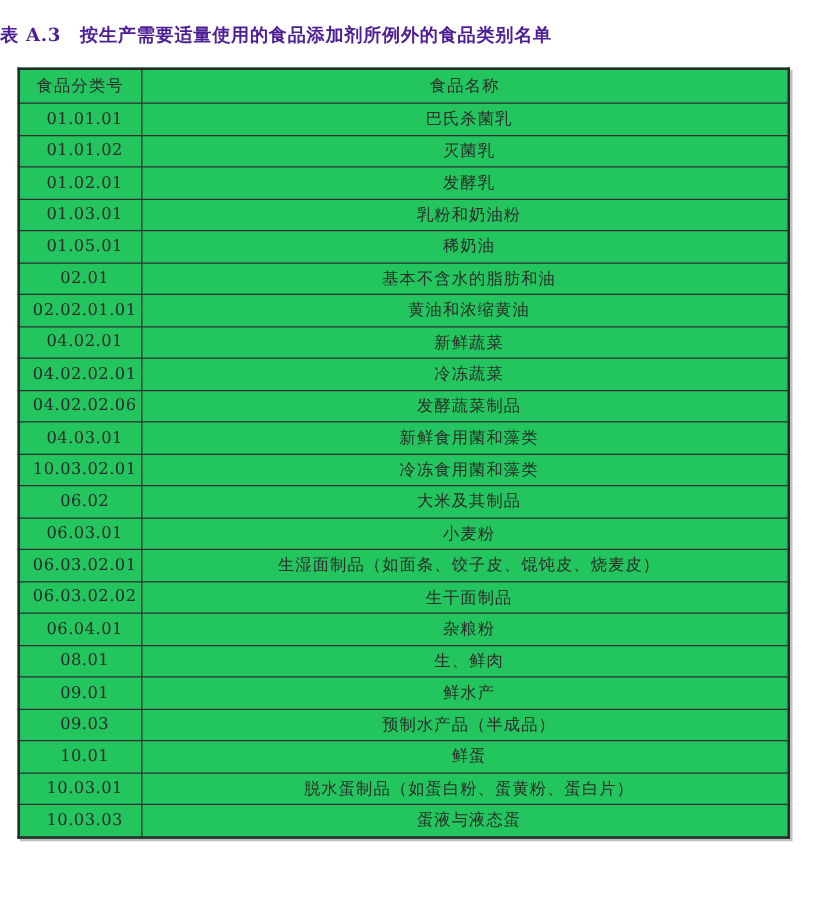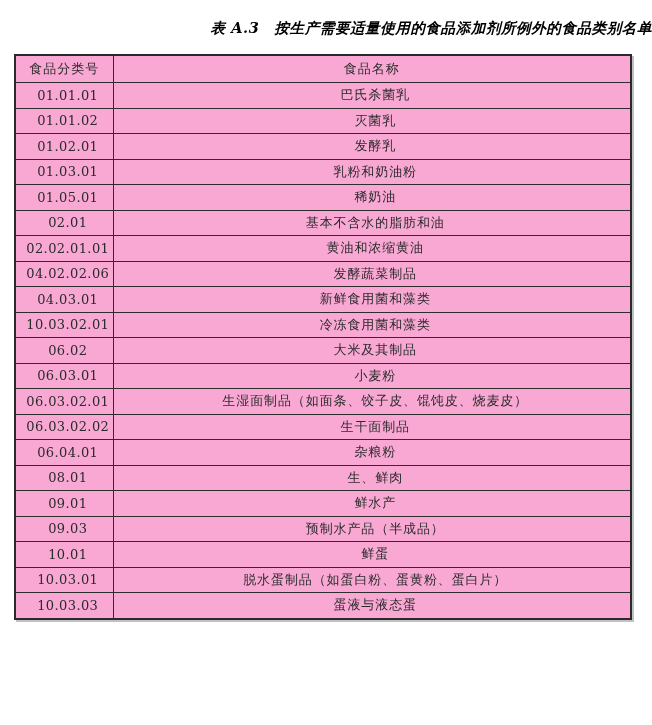--- a/index.html
+++ b/index.html
@@ -10,36 +10,35 @@
   body {
     width: 652px;
     height: 725px;
     overflow: hidden;
     font-family: "DejaVu Serif", "Liberation Serif", serif;
     color: #262626;
     position: relative;
   }
   .doc-title {
     margin-top: 19px;
-    text-align: right;
+    text-align: left;
     font-weight: bold;
     font-size: 14.5px;
     letter-spacing: 0.6px;
-    color: #000000;
+    color: #4c1d95;
     white-space: pre;
-    font-style: italic;
   }
   table.food-table {
     border-collapse: collapse;
     table-layout: fixed;
     width: 618px;
     margin: 16px 0 0 14px;
     border: 2px solid #2a2a2a;
     box-shadow: 2px 2px 0 rgba(140,140,140,0.55);
-    background: #f9a8d4;
+    background: #22c55e;
   }
   table.food-table col.c-code { width: 98px; }
   table.food-table th,
   table.food-table td {
     border: 1px solid #2e2e2e;
     font-size: 13px;
     font-weight: normal;
     vertical-align: middle;
     overflow: hidden;
     white-space: nowrap;
@@ -112,21 +111,29 @@
         <td class="cell-code">02.01</td>
         <td class="cell-name">基本不含水的脂肪和油</td>
       </tr>
 
       <tr>
         <td class="cell-code">02.02.01.01</td>
         <td class="cell-name">黄油和浓缩黄油</td>
       </tr>
 
 
-
+      <tr>
+        <td class="cell-code">04.02.01</td>
+        <td class="cell-name">新鲜蔬菜</td>
+      </tr>
+
+      <tr>
+        <td class="cell-code">04.02.02.01</td>
+        <td class="cell-name">冷冻蔬菜</td>
+      </tr>
 
       <tr>
         <td class="cell-code">04.02.02.06</td>
         <td class="cell-name">发酵蔬菜制品</td>
       </tr>
 
       <tr>
         <td class="cell-code">04.03.01</td>
         <td class="cell-name">新鲜食用菌和藻类</td>
       </tr>

